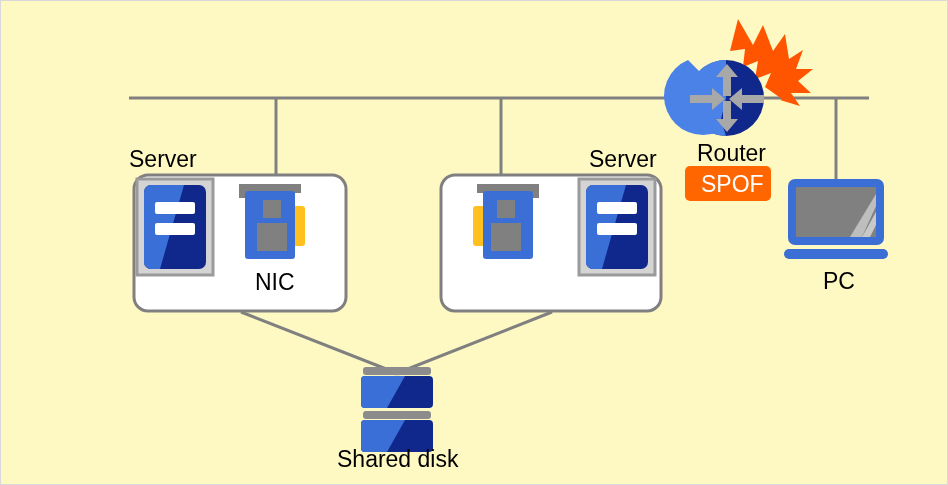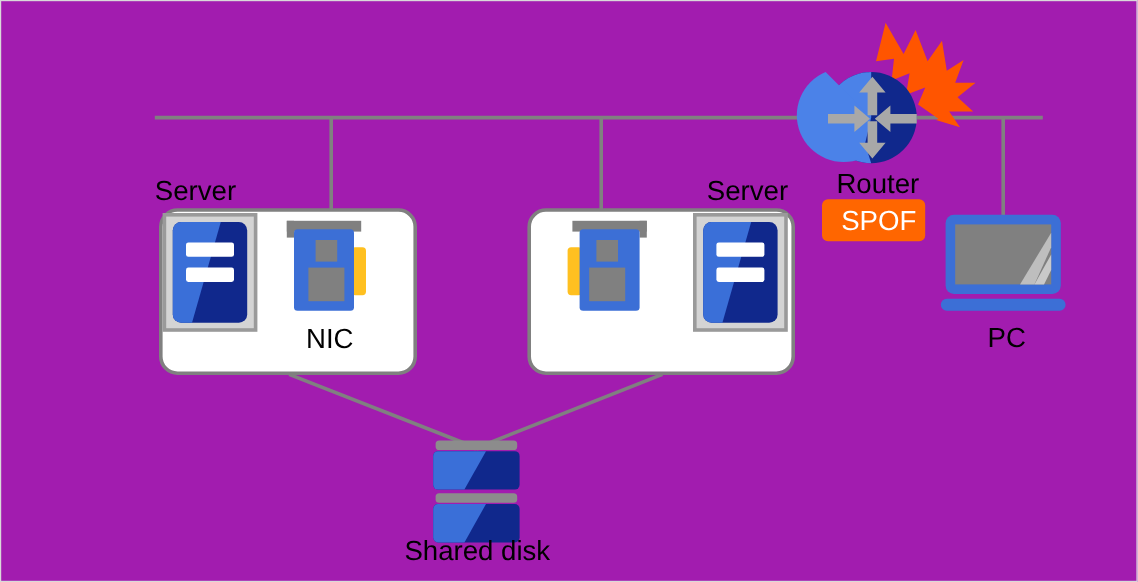--- a/index.html
+++ b/index.html
@@ -7,21 +7,21 @@
     padding: 0;
     background: #ffffff;
   }
   body {
     font-family: "Liberation Sans", sans-serif;
   }
   #canvas {
     position: relative;
     width: 948px;
     height: 485px;
-    background: #a21caf;
+    background: #fef9c3;
     border: 1px solid #d9d9d9;
     box-sizing: border-box;
     overflow: hidden;
   }
   #diagram-svg {
     position: absolute;
     left: 0;
     top: 0;
     width: 948px;
     height: 485px;

